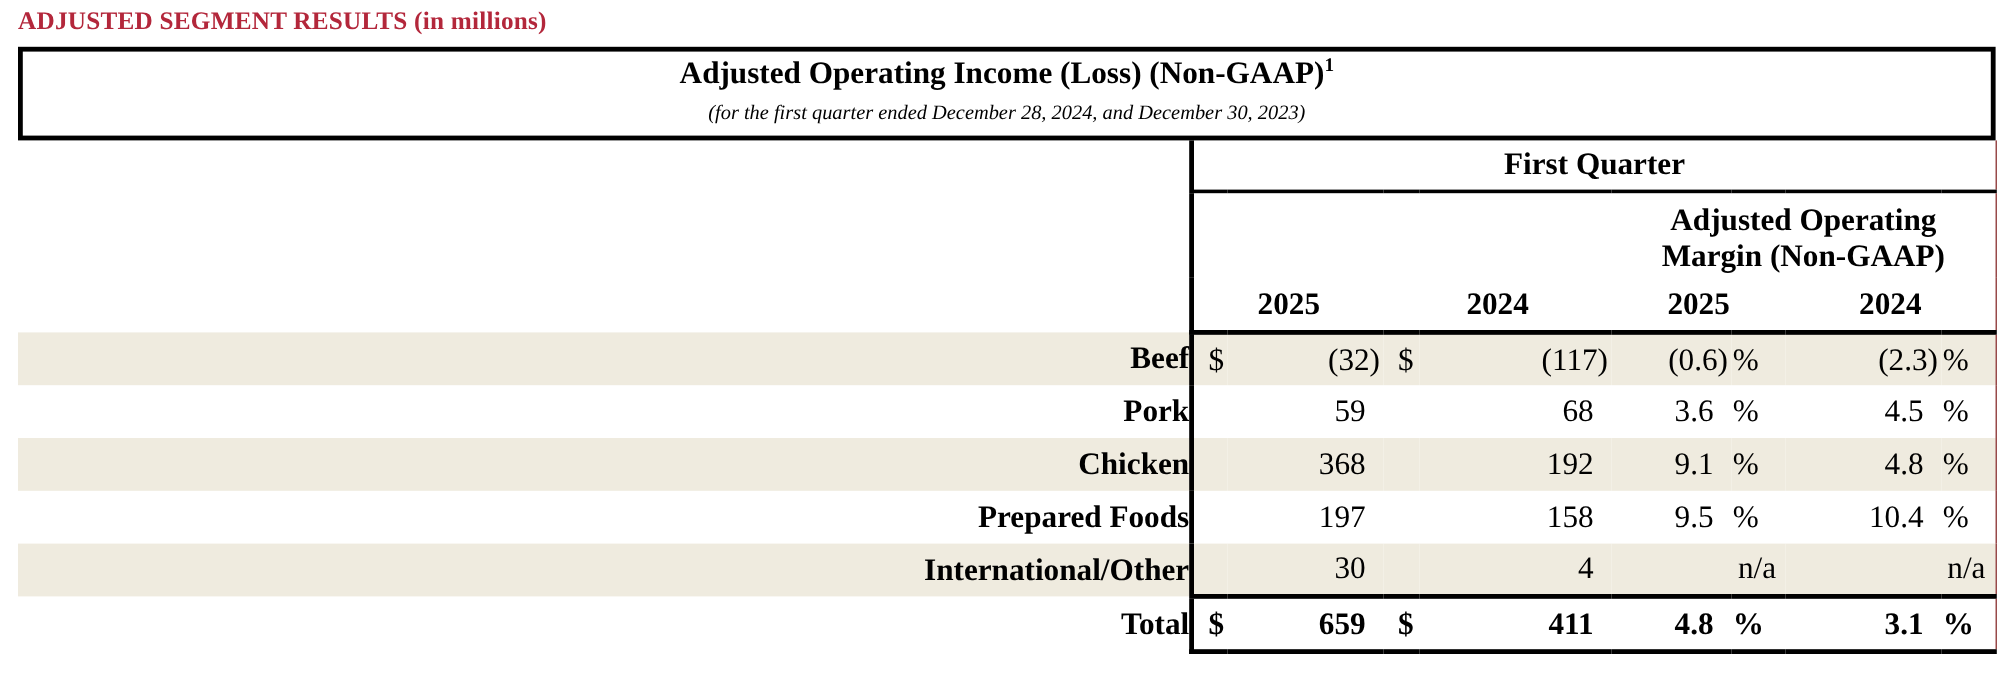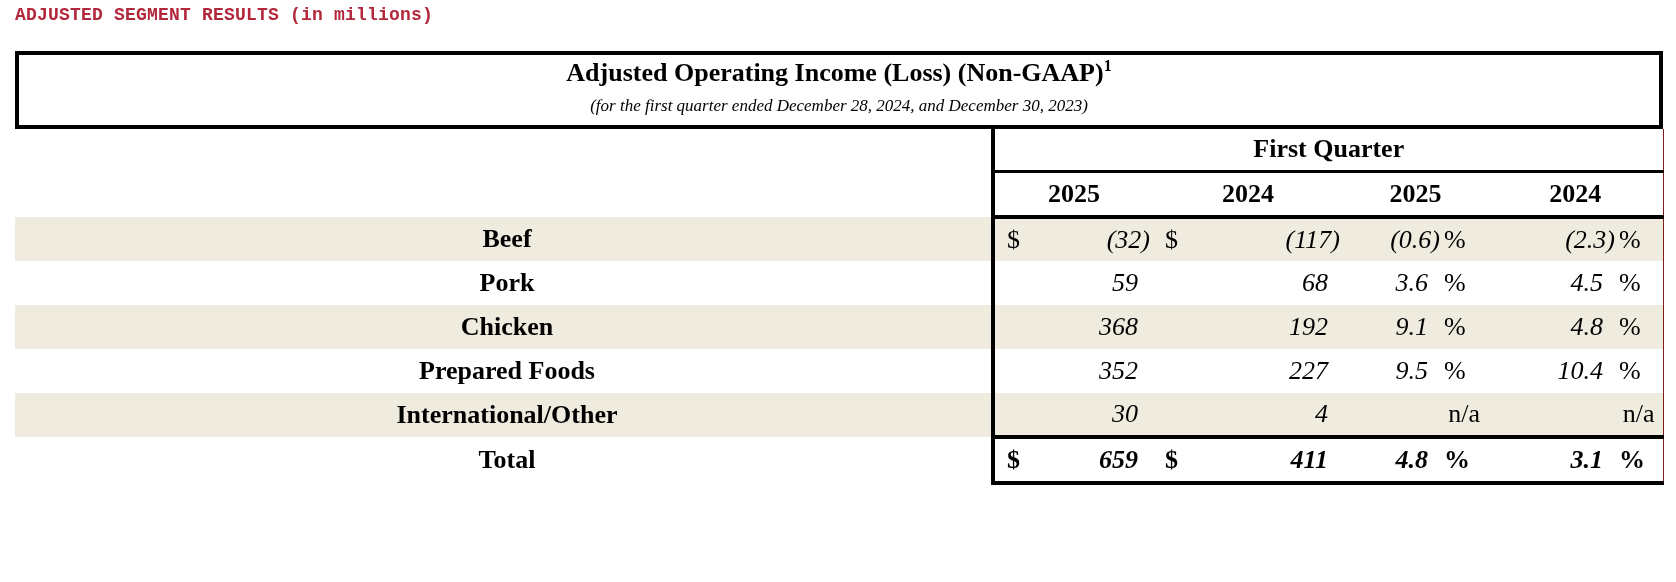--- a/index.html
+++ b/index.html
@@ -3,25 +3,24 @@
 <meta charset="utf-8">
 <style>
   * { margin:0; padding:0; box-sizing:border-box; }
   html,body { background:#ffffff; }
   body {
     width:1676px; height:582px; overflow:hidden;
     font-family:"Liberation Serif","DejaVu Serif",serif;
     color:#000000;
   }
   .main-title {
-    margin:5px 0 26px 15px;
-    font-size:18px; font-weight:bold;
+    margin:5px 0 9px 15px;
+    font-size:21px; font-weight:bold;
     color:#B3273B;
     letter-spacing:0.2px;
-    font-family:Liberation Mono, monospace;
   }
   .content { margin-left:15px; width:1648px; }
 
   .titlebox {
     border:4px solid #000;
     text-align:center;
     padding:1px 0 3px 0;
   }
   .titlebox .t1 { font-size:26px; font-weight:bold; line-height:34px; }
   .titlebox .t1 sup { font-size:16px; font-weight:bold; vertical-align:super; line-height:0; }
@@ -44,23 +43,23 @@
   tr.fq-row td { height:42px; }
   td.fq { font-weight:bold; text-align:center; border-bottom:3px solid #000; }
   tr.mh-row td { height:72px; vertical-align:bottom; }
   td.mh { font-weight:bold; text-align:center; line-height:30px; padding-bottom:2px; }
   tr.yr-row td { height:46px; vertical-align:bottom; }
   td.yr { font-weight:bold; text-align:center; padding-bottom:6px; }
 
   
   tbody tr { height:44px; }
   tr.shade td { background:#EFEBDF; }
-  td.lbl { font-weight:bold; text-align:center; padding-left:8px; }
+  td.lbl { font-weight:bold; text-align:right; padding-left:8px; }
   td.dol { text-align:left; padding-left:12px; }
-  td.val { text-align:right; padding-right:15px;font-style:italic; }
+  td.val { text-align:right; padding-right:15px; }
   td.val.paren { padding-right:3px; }
   td.pct { text-align:left; padding-left:1px; }
   td.na  { text-align:right; padding-right:8px; }
 
   tr.total-row td.num {
     border-top:4px solid #000;
     border-bottom:4px solid #000;
     font-weight:bold;
   }
   tr.total-row { height:46px; }
@@ -87,20 +86,28 @@
       <col style="width:100px">
       <col style="width:45px">
       <col style="width:130px">
       <col style="width:45px">
     </colgroup>
 
     <thead>
       <tr class="fq-row">
         <td></td>
         <td class="fq bL bR" colspan="8">First Quarter</td>
+      </tr>
+      <tr class="mh-row">
+        <td></td>
+        <td class="bL" colspan="4"></td>
+        <td class="mh bR" colspan="4">
+          <div>Adjusted Operating</div>
+          <div>Margin (Non-GAAP)</div>
+        </td>
       </tr>
       <tr class="yr-row">
         <td></td>
         <td class="yr bL bB4" colspan="2">2025</td>
         <td class="yr bB4" colspan="2">2024</td>
         <td class="yr bB4" colspan="2">2025</td>
         <td class="yr bB4 bR" colspan="2">2024</td>
       </tr>
     </thead>
 
@@ -137,23 +144,23 @@
         <td class="val">192</td>
         <td class="val">9.1</td>
         <td class="pct">%</td>
         <td class="val">4.8</td>
         <td class="pct bR">%</td>
       </tr>
 
       <tr>
         <td class="lbl">Prepared Foods</td>
         <td class="dol bL"></td>
-        <td class="val">352</td>
+        <td class="val">197</td>
         <td class="dol"></td>
-        <td class="val">227</td>
+        <td class="val">158</td>
         <td class="val">9.5</td>
         <td class="pct">%</td>
         <td class="val">10.4</td>
         <td class="pct bR">%</td>
       </tr>
 
       <tr class="shade">
         <td class="lbl">International/Other</td>
         <td class="dol bL"></td>
         <td class="val">30</td>

